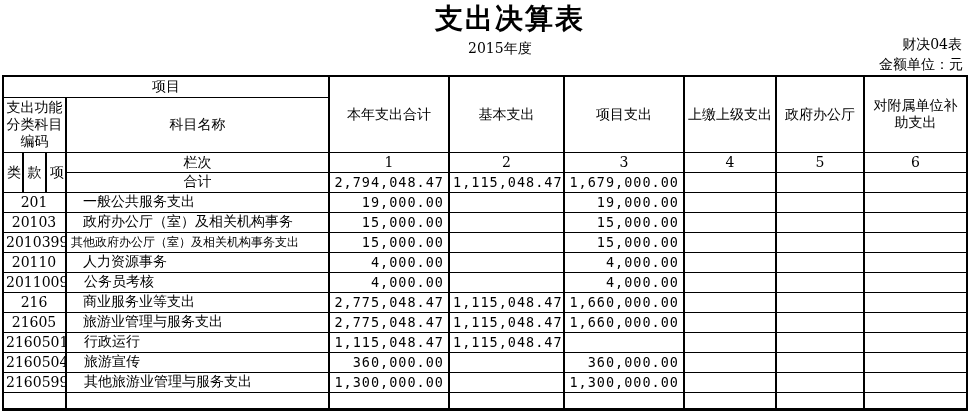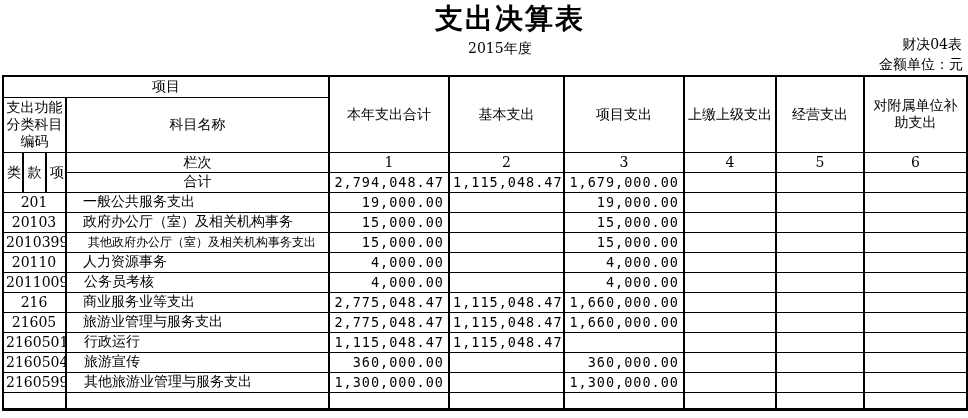--- a/index.html
+++ b/index.html
@@ -40,21 +40,21 @@
   tr.r-rank  { height:20px; }
   tr.r-total { height:20px; }
   tr.r-data  { height:20px; }
   tr.r-data:last-child { height:17px; }
 
   .hdr { text-align:center; white-space:normal; line-height:17px; }
   .code-group { padding:0 1px; }
   .c-code { text-align:center; padding-left:2px; white-space:nowrap; }
   .c-name { text-align:left; padding-left:16px; white-space:nowrap; }
   .c-name.indent { padding-left:17px; }
-  .c-name.small { font-size:12px; padding-left:21px; }
+  .c-name.small { font-size:12px; padding-left:4px; }
   .num {
     text-align:right; padding-right:4px; white-space:nowrap;
     font-family:"DejaVu Sans Mono", monospace;
     letter-spacing:1px; font-size:13.5px;
   }
   .center { text-align:center; }
 </style>
 </head>
 <body>
 
@@ -84,21 +84,21 @@
       <col style="width:88px">
       <col style="width:103px">
   </colgroup>
   <thead>
     <tr class="r-head1">
       <td colspan="4" class="hdr">项目</td>
       <td rowspan="2" class="hdr">本年支出合计</td>
       <td rowspan="2" class="hdr">基本支出</td>
       <td rowspan="2" class="hdr">项目支出</td>
       <td rowspan="2" class="hdr">上缴上级支出</td>
-      <td rowspan="2" class="hdr">经营支出</td>
+      <td rowspan="2" class="hdr">政府办公厅</td>
       <td rowspan="2" class="hdr">对附属单位补助支出</td>
     </tr>
     <tr class="r-head2">
       <td colspan="3" class="hdr code-group">支出功能分类科目编码</td>
       <td class="hdr">科目名称</td>
     </tr>
     <tr class="r-rank">
       <td rowspan="2" class="hdr">类</td>
       <td rowspan="2" class="hdr">款</td>
       <td rowspan="2" class="hdr">项</td>

